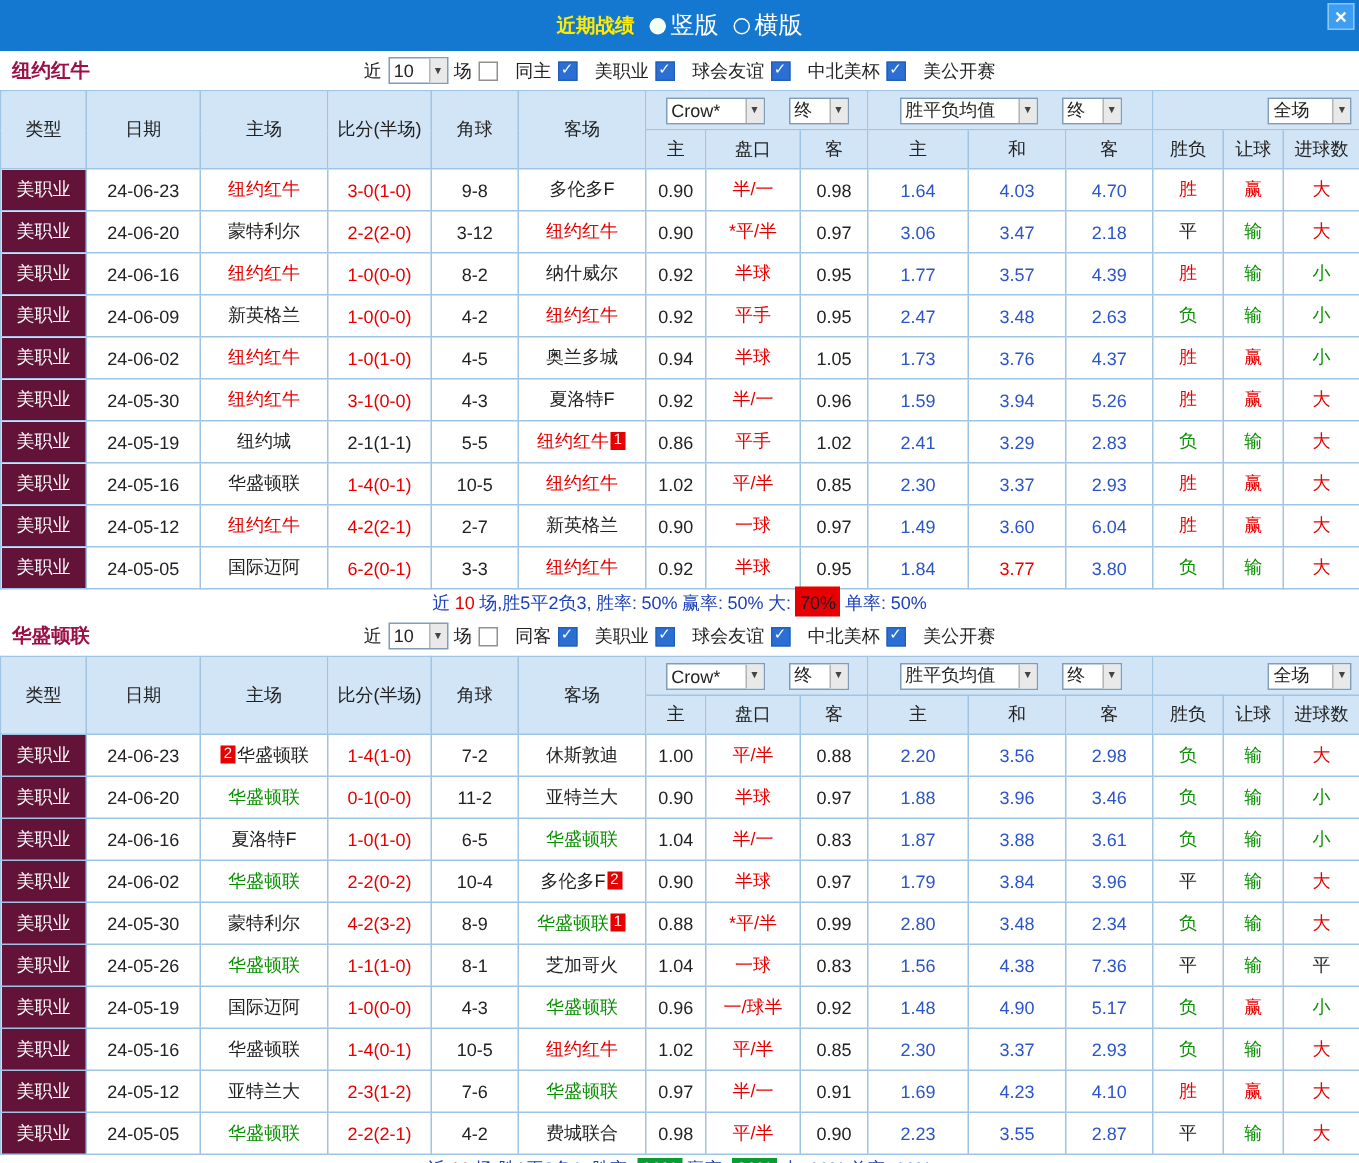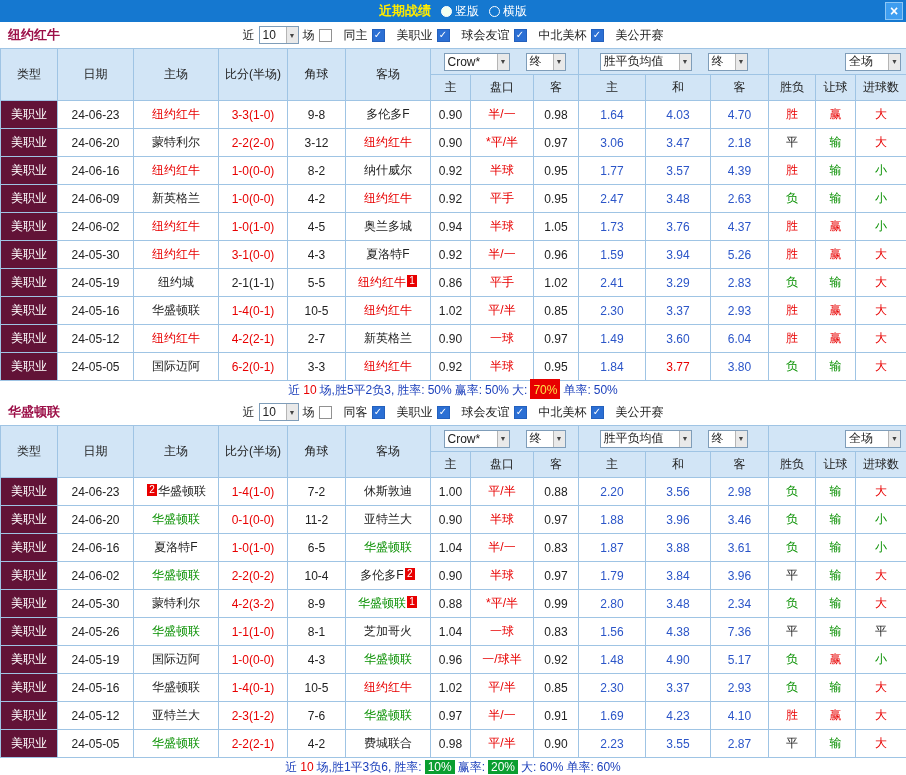--- a/index.html
+++ b/index.html
@@ -1,20 +1,20 @@
 <!DOCTYPE html>
 <html><head>
 <meta charset="utf-8">
 <style>
   *{box-sizing:border-box;margin:0;padding:0}
   html,body{width:906px}
   body{font-family:"Liberation Sans","DejaVu Sans",sans-serif;font-size:12px;background:#fff;color:#222}
-  .topbar{height:22px;background:#1578d0;display:flex;align-items:center;justify-content:center;gap:10px;position:relative;color:#fff}
+  .topbar{height:34px;background:#1578d0;display:flex;align-items:center;justify-content:center;gap:10px;position:relative;color:#fff}
   .title{color:#ffeb00;font-weight:bold;font-size:13px}
-  .radio-opt{display:inline-flex;align-items:center;gap:3px;cursor:pointer;font-size:12px}
+  .radio-opt{display:inline-flex;align-items:center;gap:3px;cursor:pointer;font-size:16px}
   .radio{width:11px;height:11px;border-radius:50%;border:1px solid #fff;display:inline-block}
   .radio.checked{background:#f2fff0}
   .close-btn{position:absolute;right:3px;top:2px;width:18px;height:18px;background:#3d9df0;border:1px solid #8cc6f5;color:#fff;font-weight:bold;display:flex;align-items:center;justify-content:center;cursor:pointer;font-size:14px;line-height:1}
   .team-bar{height:26px;position:relative;display:flex;align-items:center;background:#fff}
   .team-name{position:absolute;left:8px;color:#9c1048;font-weight:bold;font-size:13px}
   .controls{margin:0 auto;display:flex;align-items:center;gap:4px}
   .sel{display:inline-flex;align-items:center;justify-content:space-between;border:1px solid #7f9db9;background:#fff;height:18px;font-size:12px;cursor:pointer;color:#222}
   .sel .txt{padding:0 3px;white-space:nowrap;overflow:hidden}
   .sel .arrow{font-size:7px;color:#444;background:#e9e9e9;border-left:1px solid #b5b5b5;height:100%;display:flex;align-items:center;padding:0 2px}
   .cb-opt{display:inline-flex;align-items:center;gap:12px;cursor:pointer}
@@ -25,21 +25,21 @@
   thead th{background:#d2e5f6;font-weight:normal;height:26px}
   tbody td{height:28px;background:#fff}
   .td-league{background:#621337;color:#fff}
   .sel-cell{padding:1px}
   .sel-row{display:flex;align-items:center;justify-content:center;gap:16px}
   .sel-row.right{justify-content:flex-end;padding-right:4px}
   .c-red{color:#e80000}.c-green{color:#089000}.c-black{color:#222}.c-blue{color:#2b55c8}
   .u{}
   .badge{display:inline-block;background:#e80000;color:#fff;font-size:10px;line-height:12px;min-width:10px;padding:0 1px;margin:0 1px;vertical-align:2px}
   .footer{height:18px;display:flex;align-items:center;justify-content:center;color:#1b3fbb;gap:3px}
-  .footer .hl-red{background:#e80000;color:#fde047;padding:4px 3px}
+  .footer .hl-red{background:#e80000;color:#0f172a;padding:4px 3px}
   .footer .hl-green{background:#0a9e30;color:#fff;padding:0 3px}
 </style>
 </head>
 <body>
 
 <div class="topbar">
   <span class="title">近期战绩</span>
   <span class="radio-opt">
     <span class="radio checked"></span>
     <span>竖版</span>
@@ -154,21 +154,21 @@
         <th>胜负</th>
         <th>让球</th>
         <th>进球数</th>
       </tr>
     </thead>
     <tbody>
         <tr>
           <td class="td-league">美职业</td>
           <td>24-06-23</td>
           <td><span class="c-red">纽约红牛</span></td>
-          <td><span class="c-red">3-3(1-0)</span></td>
+          <td><span class="c-red">3-0(1-0)</span></td>
           <td>9-8</td>
           <td><span class="c-black">多伦多F</span></td>
           <td>0.90</td>
           <td class="c-red">半/一</td>
           <td>0.98</td>
           <td class="c-blue">1.64</td>
           <td class="c-blue">4.03</td>
           <td class="c-blue">4.70</td>
           <td><span class="c-red">胜</span></td>
           <td><span class="c-red">赢</span></td>

